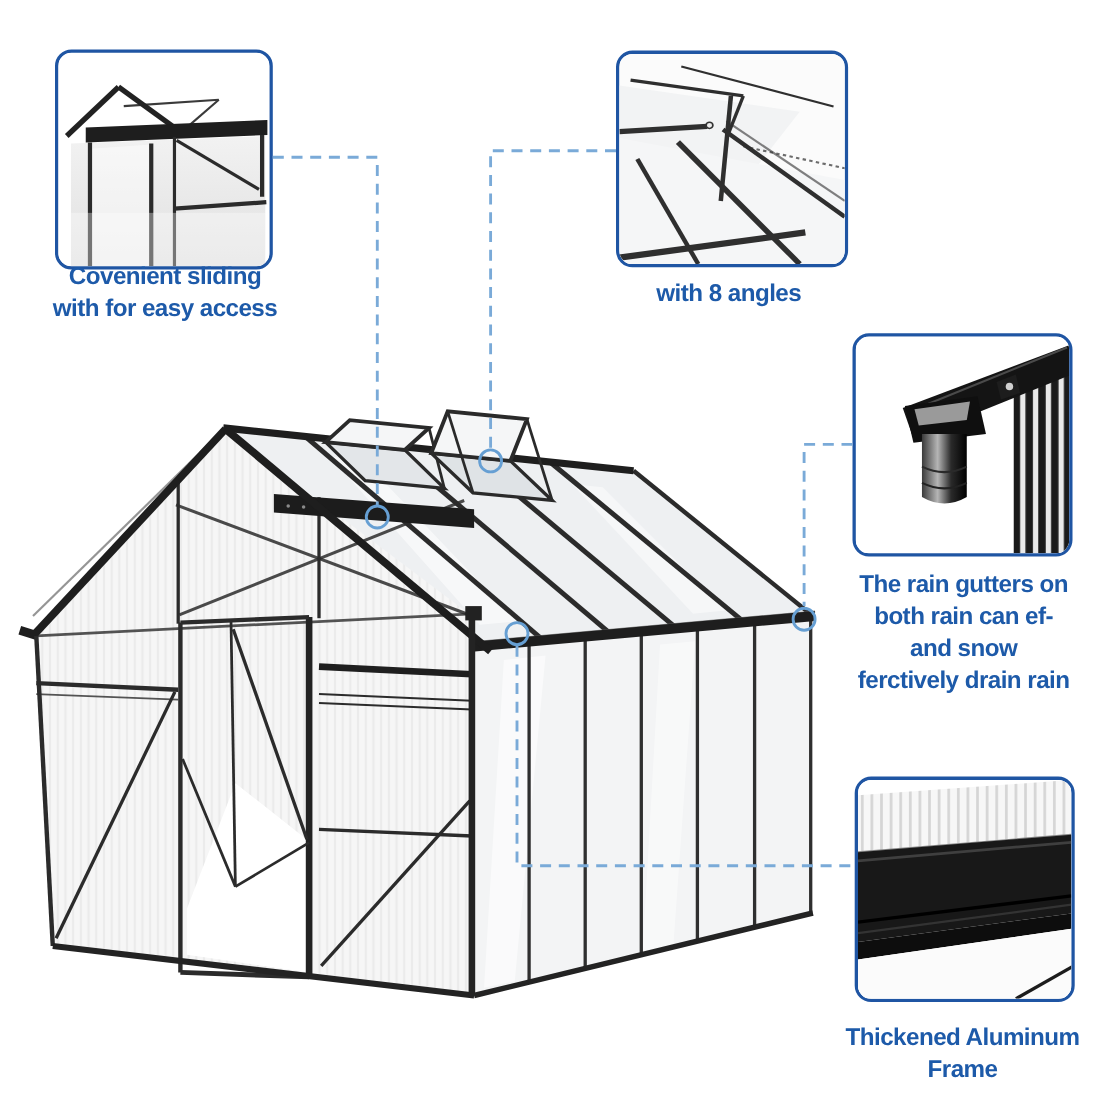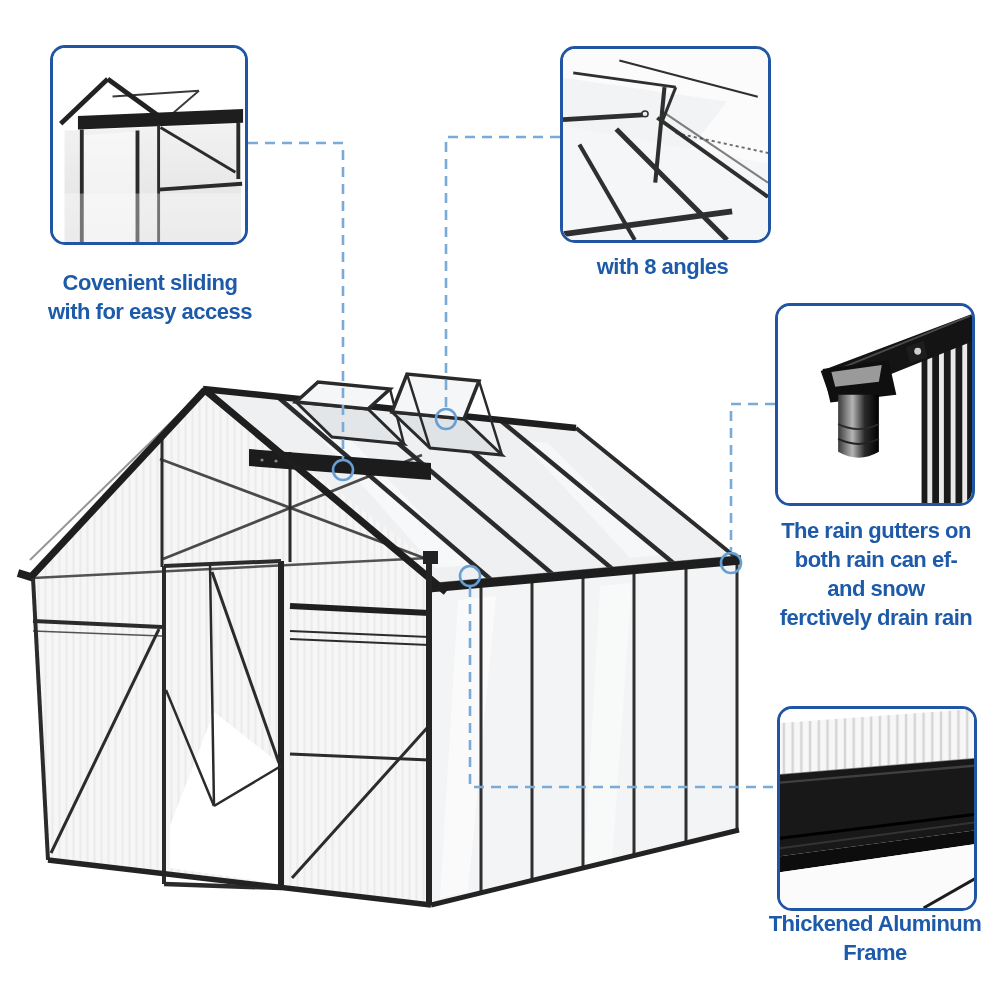--- a/index.html
+++ b/index.html
@@ -9,24 +9,24 @@
   .callout-box{position:absolute;border:3px solid #1f55a3;border-radius:15px;background:#fff;
                overflow:hidden;box-sizing:border-box;}
   .callout-box svg{display:block;width:100%;height:100%;}
   .caption{position:absolute;color:#1d5aa9;font-weight:bold;font-size:22px;line-height:29px;
            letter-spacing:-0.5px;text-align:center;}
   .caption div{white-space:nowrap;}
   #box-door   {left:50px;  top:45px;  width:198px; height:200px;}
   #box-vent   {left:560px; top:46px;  width:211px; height:197px;}
   #box-gutter {left:775px; top:303px; width:200px; height:203px;}
   #box-frame  {left:777px; top:706px; width:200px; height:205px;}
-  #cap-door   {left:28px;  top:268px; width:244px;}
+  #cap-door   {left:28px;  top:236px; width:244px;}
   #cap-vent   {left:535px; top:252px; width:255px;}
   #cap-gutter {left:757px; top:516px; width:238px;}
-  #cap-frame  {left:753px; top:909px; width:244px;}
+  #cap-frame  {left:753px; top:928px; width:244px;}
 </style>
 </head>
 <body>
 
 <div class="stage">
 
   <svg class="layer" viewBox="0 0 1000 1000" xmlns="http://www.w3.org/2000/svg">
     <defs>
       <linearGradient id="panelGrad" x1="0" y1="0" x2="0" y2="1">
         <stop offset="0" stop-color="#fafbfb"></stop>

